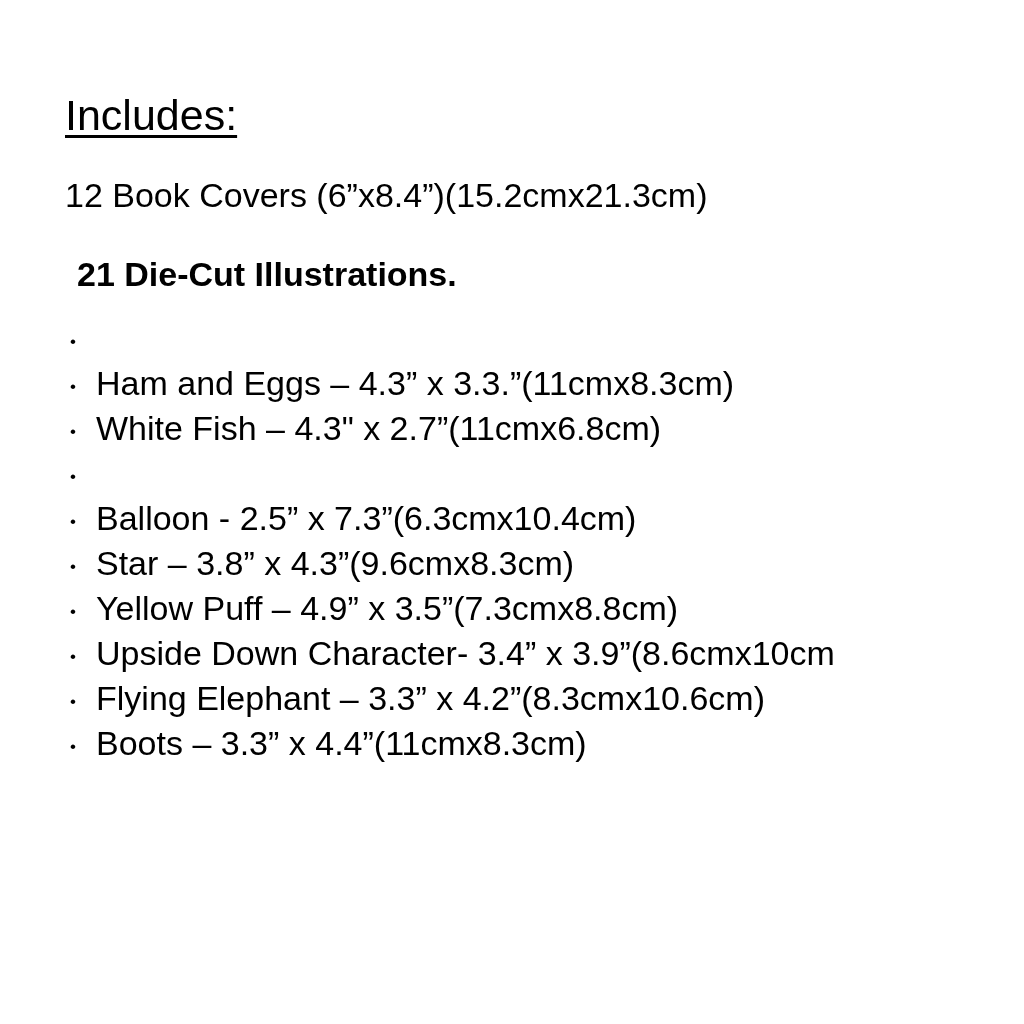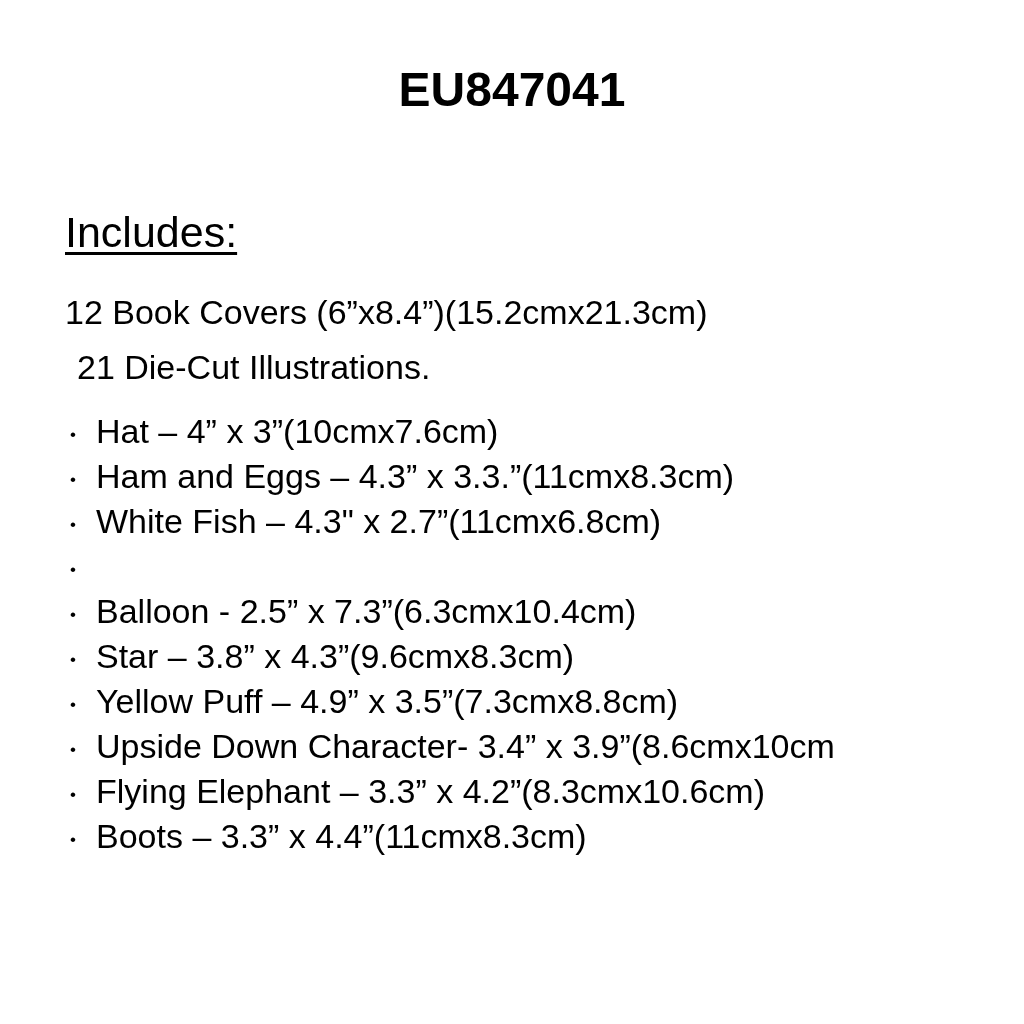--- a/index.html
+++ b/index.html
@@ -44,22 +44,23 @@
   .intro-line {
     font-size: 34px;
     line-height: 39px;
     margin: 0;
     white-space: nowrap;
   }
   .intro-line.first {
     margin-top: 36px;
   }
   .intro-line.second {
-    margin-top: 16px;
+    margin-top: 40px;
     padding-left: 12px;
+    font-weight: bold;
   }
   ul.die-cut-list {
     list-style: none;
     margin: 22px 0 0 0;
     padding: 0;
   }
   ul.die-cut-list li {
     display: flex;
     align-items: baseline;
     font-size: 34px;
@@ -74,32 +75,30 @@
     box-sizing: border-box;
     align-self: center;
     transform: translateY(3px);
   }
 </style>
 </head>
 <body>
 
 <div class="page">
 
-  <h1 class="title">EU847041</h1>
 
   <h2 class="includes-heading">Includes:</h2>
 
   <p class="intro-line first">12 Book Covers (6”x8.4”)(15.2cmx21.3cm)</p>
 
   <p class="intro-line second">21 Die-Cut Illustrations.</p>
 
   <ul class="die-cut-list">
     <li>
       <span class="bullet">•</span>
-      <span>Hat – 4” x 3”(10cmx7.6cm)</span>
     </li>
     <li>
       <span class="bullet">•</span>
       <span>Ham and Eggs – 4.3” x 3.3.”(11cmx8.3cm)</span>
     </li>
     <li>
       <span class="bullet">•</span>
       <span>White Fish – 4.3" x 2.7”(11cmx6.8cm)</span>
     </li>
     <li>

